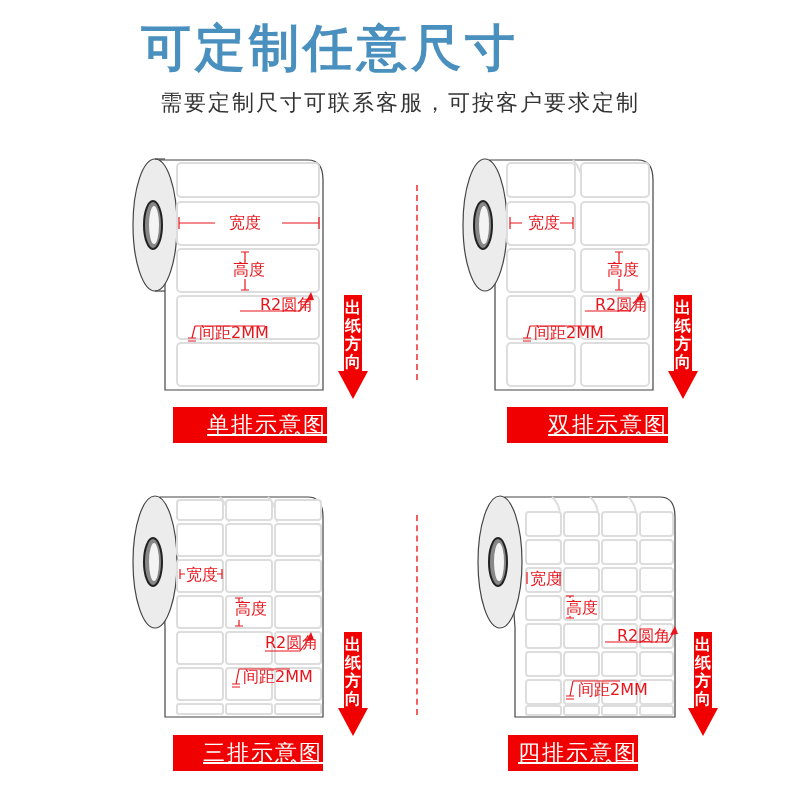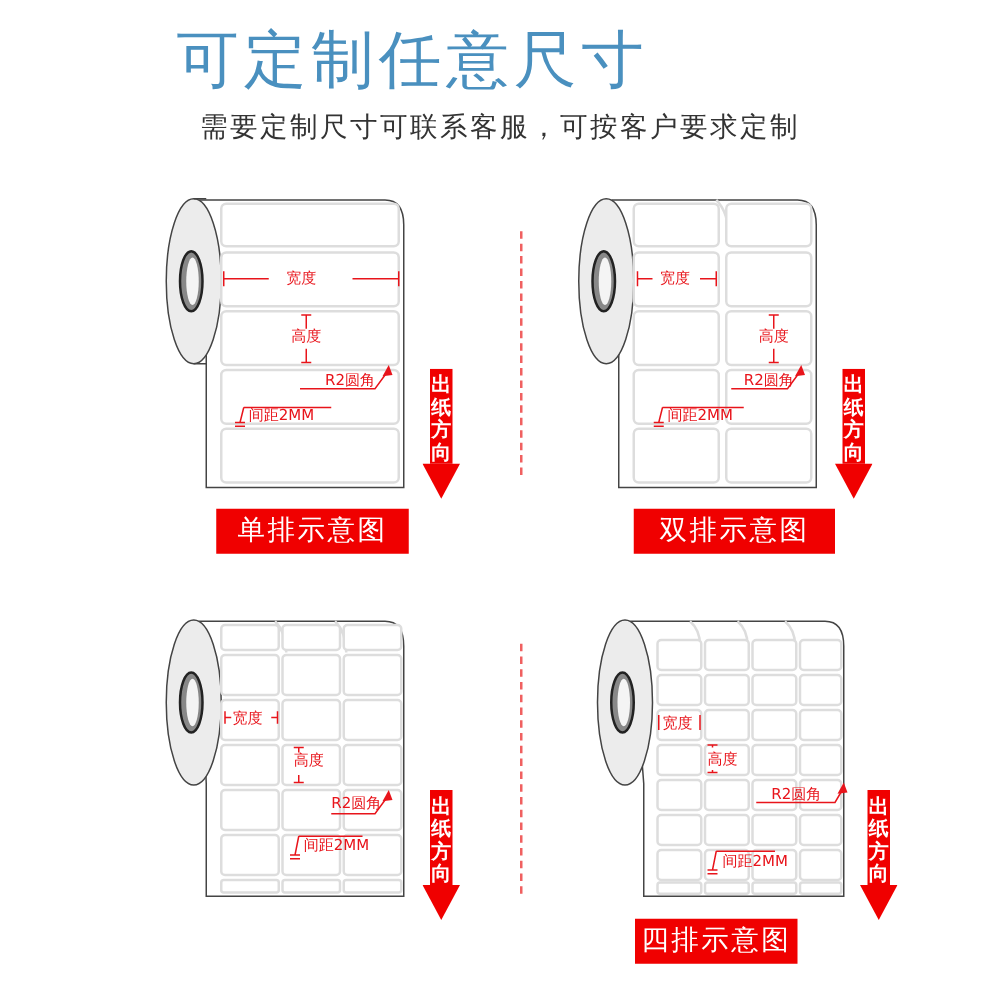--- a/index.html
+++ b/index.html
@@ -1,25 +1,25 @@
 <!DOCTYPE html>
 <html><head>
 <meta charset="utf-8">
 <style>
   html,body{margin:0;padding:0;background:#fff;}
   body{width:800px;height:800px;position:relative;overflow:hidden;font-family:"DejaVu Sans","Liberation Sans",sans-serif;}
-  .title{position:absolute;left:0;top:18px;width:660px;text-align:center;font-size:50px;font-weight:normal;color:#4a90bf;letter-spacing:4px;line-height:60px;}
+  .title{position:absolute;left:0;top:18px;width:660px;text-align:center;font-size:50px;font-weight:bold;color:#4a90bf;letter-spacing:4px;line-height:60px;}
   .subtitle{position:absolute;left:0;top:88px;width:800px;text-align:center;font-size:22px;color:#333;letter-spacing:2px;line-height:30px;}
   .divider{position:absolute;left:416px;width:0;border-left:2px dashed #f06060;}
   .panel{position:absolute;width:260px;height:300px;}
   .roll{position:absolute;left:0;top:0;}
-  .ann{position:absolute;color:#e8141b;font-size:12px;white-space:nowrap;line-height:13px;}
+  .ann{position:absolute;color:#e8141b;font-size:16px;white-space:nowrap;line-height:13px;}
   .arrow-dir{position:absolute;}
   .arrow-text{position:absolute;color:#fff;font-size:16px;font-weight:bold;line-height:18px;width:18px;text-align:center;}
-  .caption{position:absolute;height:36px;background:#f00000;color:#fff;font-size:22px;text-align:center;line-height:36px;letter-spacing:2px;}
+  .caption{position:absolute;height:36px;background:#f00000;color:#fff;font-size:22px;text-align:right;line-height:36px;letter-spacing:2px;text-decoration:underline;}
 </style>
 </head>
 <body>
 
 <div class="title">可定制任意尺寸</div>
 <div class="subtitle">需要定制尺寸可联系客服，可按客户要求定制</div>
 
 <div class="divider" style="top:185px;height:195px;"></div>
 <div class="divider" style="top:515px;height:200px;"></div>
 
@@ -149,20 +149,21 @@
   <svg class="arrow-dir" style="left:213px;top:140px;" width="30" height="110" viewBox="0 0 30 110">
     <rect x="6" y="0" width="18" height="76" fill="#f00000"></rect>
     <path d="M0 76 H30 L15 104 Z" fill="#f00000"></path>
   </svg>
   <div class="arrow-text" style="left:219px;top:144px;">
     <div>出</div>
     <div>纸</div>
     <div>方</div>
     <div>向</div>
   </div>
+  <div class="caption" style="left:48px;top:243px;width:150px;">三排示意图</div>
 </div>
 
 <div class="panel" style="left:470px;top:492px;">
   <svg class="roll" width="260" height="245" viewBox="0 0 260 245">
     <path d="M35 5 H190 Q205 5 205 25 V225 H45 V135 Z" fill="#fff" stroke="#444" stroke-width="1.2"></path>
     <ellipse cx="30" cy="70" rx="22" ry="66" fill="#ececec" stroke="#444" stroke-width="1.2"></ellipse>
     <ellipse cx="28" cy="70" rx="9" ry="24" fill="#888" stroke="#222" stroke-width="2"></ellipse>
     <ellipse cx="29" cy="70" rx="5" ry="19" fill="#f4f4f4"></ellipse>
     <path d="M82 5 Q90 12 90 24 M120 5 Q128 12 128 24 M158 5 Q166 12 166 24" stroke="#ddd" stroke-width="2" fill="none"></path>
     <g fill="#fff" stroke="#ddd" stroke-width="2">

